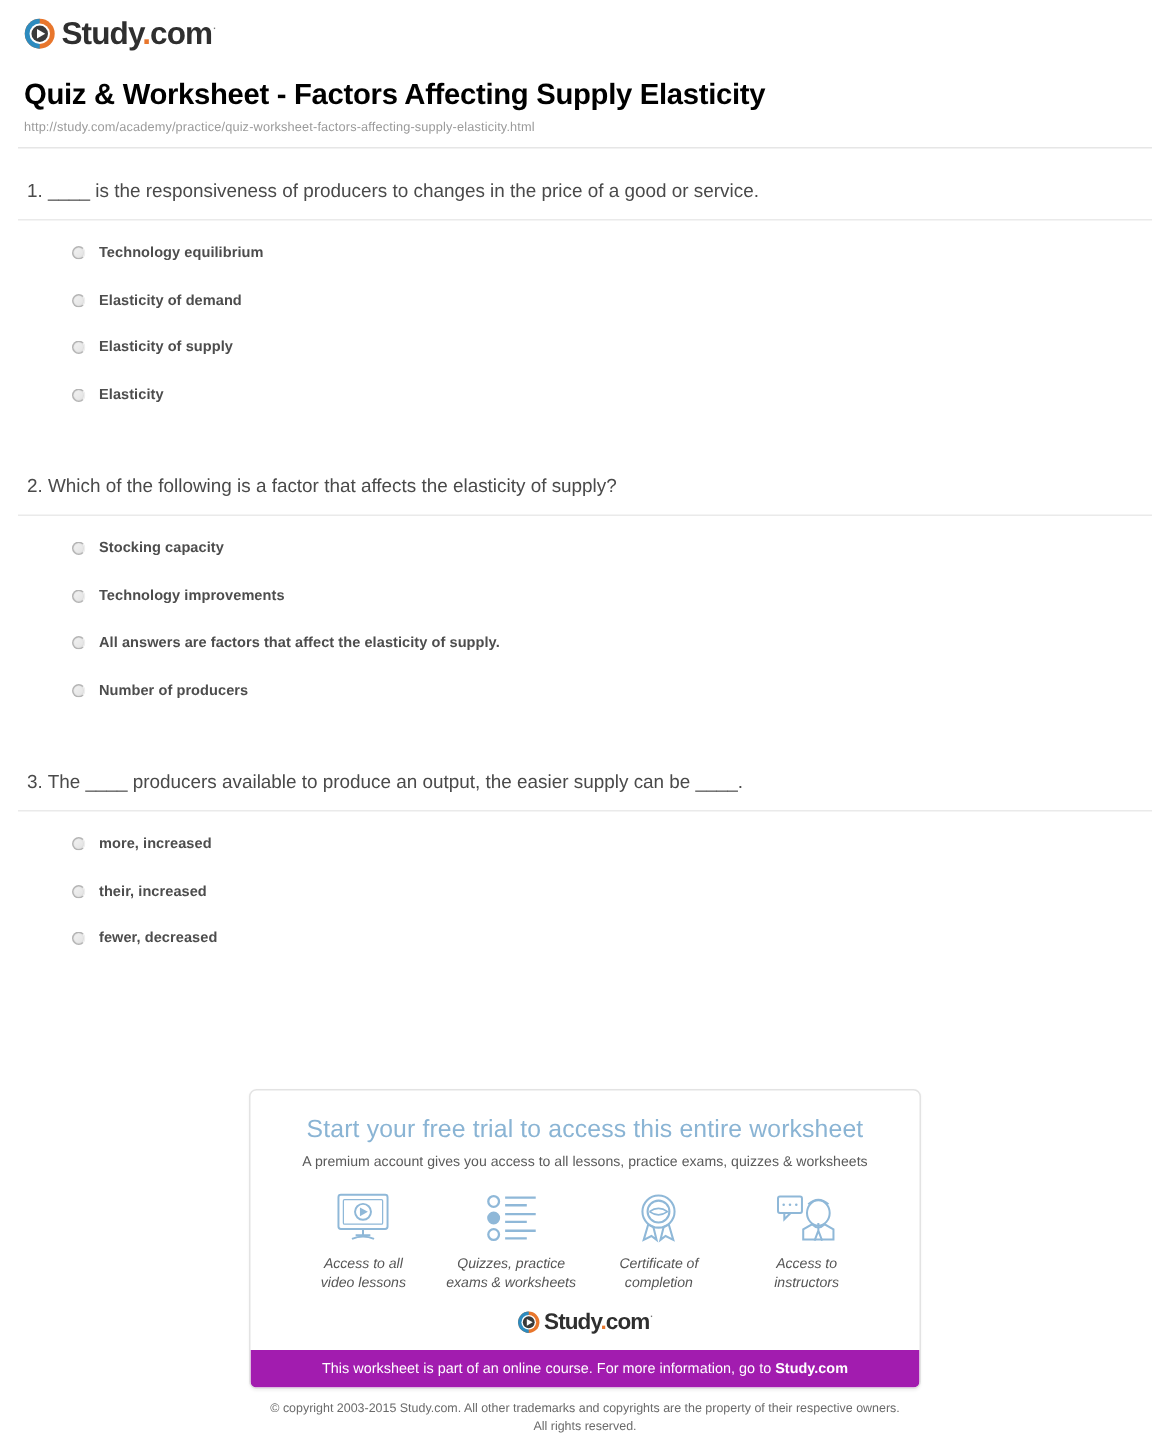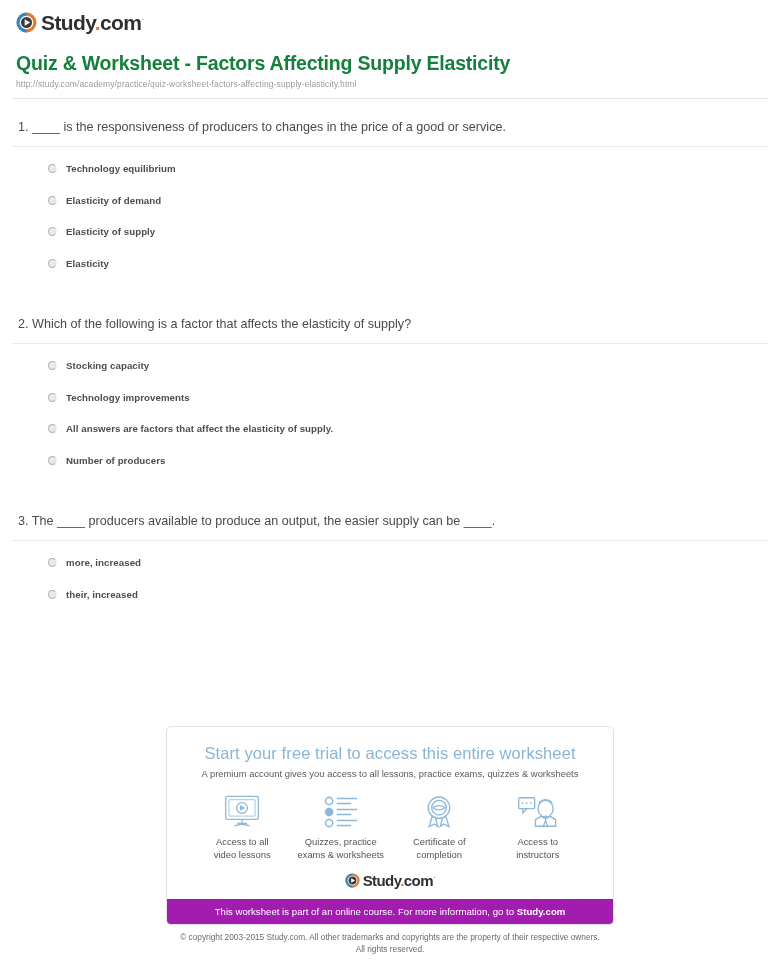--- a/index.html
+++ b/index.html
@@ -34,21 +34,21 @@
     white-space: nowrap;
   }
   .logo-word .dotcom { color: #2f2f2f; }
   .logo-word .dot { color: #e8762c; }
   .logo-tm { font-size: 9px; vertical-align: super; color: #777; font-weight: normal; }
 
   .title-block { padding: 18px 6px 0 6px; }
   h1.title {
     font-size: 19.5px;
     font-weight: bold;
-    color: #15803d;
+    color: #000000;
     margin: 0 0 4px 0;
     letter-spacing: -0.2px;
   }
   .url {
     font-size: 8.5px;
     color: #9a9a9a;
     margin: 0;
     letter-spacing: 0.1px;
   }
   .rule {
@@ -131,20 +131,21 @@
     padding: 14px 26px 6px 26px;
   }
   .feature { width: 104px; text-align: center; }
   .feature-icon { height: 38px; display: flex; align-items: center; justify-content: center; }
   .feature-label {
     font-size: 9.4px;
     color: #555;
     line-height: 1.35;
     margin-top: 5px;
     white-space: pre-line;
+    font-style: italic;
   }
 
   .promo-logo {
     display: flex;
     align-items: center;
     justify-content: center;
     padding: 6px 0 11px 0;
   }
   .promo-logo .logo-mark { width: 15px; height: 15px; flex: 0 0 15px; }
   .promo-logo .logo-word { font-size: 15px; margin-left: 3px; }
@@ -244,20 +245,24 @@
     <div class="q-text">3. The ____ producers available to produce an output, the easier supply can be ____.</div>
     <hr class="q-rule">
     <ul class="answers">
       <li class="answer">
         <span class="radio"></span>
         <span class="answer-label">more, increased</span>
       </li>
       <li class="answer">
         <span class="radio"></span>
         <span class="answer-label">their, increased</span>
+      </li>
+      <li class="answer">
+        <span class="radio"></span>
+        <span class="answer-label">fewer, decreased</span>
       </li>
     </ul>
   </div>
 
 </div>
 
 <div class="promo-wrap">
   <div class="promo-card">
 
     <div class="promo-head">

